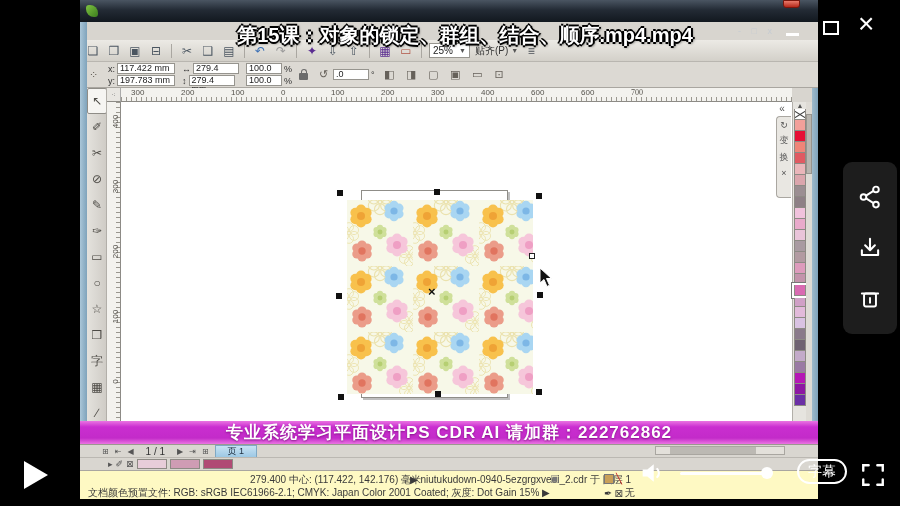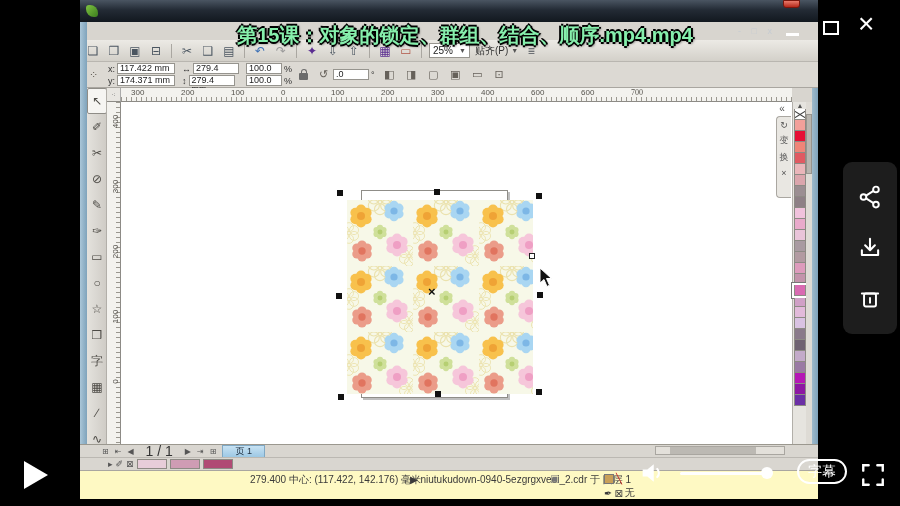--- a/index.html
+++ b/index.html
@@ -62,38 +62,38 @@
   .swatch.none::before{transform:rotate(32deg);} .swatch.none::after{transform:rotate(-32deg);}
   .swatch.selected{outline:2px solid #fff;box-shadow:0 0 0 3px #777;}
   .vscroll{left:726px;top:102px;width:6px;height:342px;background:#dedbd5;}
   .vthumb{position:absolute;left:0;top:12px;width:6px;height:60px;background:#b8b5af;border:1px solid #97948e;}
 
   .banner{left:0;top:421px;width:738px;height:23px;background:linear-gradient(#ea74e2,#ca2ed0 26%,#c32bc9 74%,#ea74e2);display:flex;align-items:center;justify-content:center;z-index:6;}
   .banner span{color:#fff;font-size:17px;font-weight:bold;letter-spacing:1px;text-shadow:0 1px 2px rgba(90,0,90,.6);}
 
   .pagenav{left:0;top:444px;width:738px;height:13px;background:#d9d6d0;border-top:1px solid #9b988f;display:flex;align-items:center;font-size:9px;color:#555;gap:6px;padding-left:22px;}
   .pnico{font-size:8px;}
-  .pagecount{color:#333;font-size:14px;margin:4px 6px;}
+  .pagecount{color:#333;font-size:10px;margin:4px 6px;}
   .pagetab{height:12px;background:linear-gradient(#c7e2f3,#9dc8e4);border:1px solid #7fa8c4;border-bottom:none;color:#234;font-size:9px;padding:0 12px;display:flex;align-items:center;}
   .hscroll{position:absolute;left:575px;top:446px;width:130px;height:9px;background:#e3e0da;border:1px solid #a9a6a0;}
   .hthumb{position:absolute;left:14px;top:0;width:86px;height:7px;background:#bcb9b3;}
 
   .docpal{left:0;top:457px;width:738px;height:13px;background:#d9d6d0;border-top:1px solid #bbb8b2;display:flex;align-items:center;gap:3px;padding-left:28px;font-size:9px;color:#555;}
   .dswatch{width:30px;height:10px;border:1px solid #8d8a84;}
 
   .statusbar{left:0;top:470px;width:738px;height:29px;background:#fef9c3;border-top:1px solid #a9a6a0;font-size:10px;color:#3a3a3a;}
   .st1{position:absolute;left:0;top:2px;width:738px;height:13px;}
   .st2{position:absolute;left:0;top:15px;width:738px;height:13px;}
   .stxt{position:absolute;white-space:nowrap;}
   .fillrow{position:absolute;left:524px;top:0;display:flex;gap:2px;align-items:center;}
   .fillchip{width:10px;height:10px;background:#c9a058;border:1px solid #777;}
   .redslash{color:#c22;font-weight:bold;}
 
   
-  .ptitle{left:0;top:22px;width:900px;text-align:center;color:#86efac;font-size:20px;font-weight:bold;z-index:20;text-shadow:-2px 0 0 #000,2px 0 0 #000,0 -2px 0 #000,0 2px 0 #000,1px 1px 3px #000;padding-left:30px;}
+  .ptitle{left:0;top:22px;width:900px;text-align:center;color:#ffffff;font-size:20px;font-weight:bold;z-index:20;text-shadow:-2px 0 0 #000,2px 0 0 #000,0 -2px 0 #000,0 2px 0 #000,1px 1px 3px #000;padding-left:30px;}
   .pmin{left:786px;top:33px;width:13px;height:3px;background:#fff;z-index:21;}
   .pmax{left:823px;top:21px;width:16px;height:14px;border:2px solid #fff;z-index:21;}
   .pclose{left:858px;top:10px;color:#fff;font-size:28px;line-height:28px;z-index:21;}
   .rpanel{left:843px;top:162px;width:54px;height:172px;background:#1d1d1d;border-radius:9px;z-index:21;display:flex;flex-direction:column;align-items:center;justify-content:space-around;padding:10px 0;}
   .play{left:24px;top:461px;width:0;height:0;border-left:24px solid #fff;border-top:14px solid transparent;border-bottom:14px solid transparent;z-index:21;}
   .ptime{left:56px;top:465px;color:#fff;font-size:15px;font-weight:bold;z-index:21;text-shadow:1px 1px 2px #000,-1px -1px 2px #000;}
   .volico{left:638px;top:459px;z-index:21;}
   .vline{left:680px;top:472px;width:88px;height:3px;background:#fff;border-radius:2px;z-index:23;}
   .vknob{left:761px;top:467px;width:12px;height:12px;background:#fff;border-radius:50%;z-index:24;}
   .pill{left:687px;top:452px;width:112px;height:41px;background:linear-gradient(#a63fd3,#8d2bb8);border-radius:21px;z-index:22;display:flex;flex-direction:column;align-items:center;justify-content:center;color:#fff;font-size:13px;line-height:15px;font-weight:bold;}
@@ -151,21 +151,21 @@
 
     <div class="propbar abs">
       <span class="pico">⁘</span>
       <span class="pcol">
         <span class="prow">
             <span>x:</span>
             <span class="pfield w56">117.422 mm</span>
           </span>
         <span class="prow">
             <span>y:</span>
-            <span class="pfield w56">174.371 mm</span>
+            <span class="pfield w56">197.783 mm</span>
           </span>
       </span>
       <span class="pcol">
         <span class="prow">
             <span>↔</span>
             <span class="pfield w44">279.4 mm</span>
           </span>
         <span class="prow">
             <span>↕</span>
             <span class="pfield w44">279.4 mm</span>
@@ -340,20 +340,23 @@
         <div class="swatch" style="background: rgb(195, 170, 201);"></div>
         <div class="swatch" style="background: rgb(154, 122, 164);"></div>
         <div class="swatch" style="background: rgb(181, 23, 181);"></div>
         <div class="swatch" style="background: rgb(141, 23, 163);"></div>
         <div class="swatch" style="background: rgb(107, 47, 165);"></div>
       </div>
     <div class="vscroll abs">
         <div class="vthumb"></div>
       </div>
 
+    <div class="banner abs">
+        <span>专业系统学习平面设计PS CDR AI 请加群：222762862</span>
+      </div>
 
     <div class="pagenav abs" id="pagenav">
         <span class="pnico">⊞</span>
         <span class="pnico">⇤</span>
         <span class="pnico">◀</span>
         <span class="pagecount">1 / 1</span>
         <span class="pnico">▶</span>
         <span class="pnico">⇥</span>
         <span class="pnico">⊞</span>
         <span class="pagetab">页 1</span>
@@ -375,20 +378,21 @@
       <div class="st1">
         <span class="stxt" style="left:170px">279.400  中心: (117.422, 142.176) 毫米</span>
         <span class="stxt" style="left:330px"><span>▶</span> <span>niutukudown-0940-5ezgrgxveoi_2.cdr 于 图层 1</span></span>
         <span class="stxt" style="left:470px;color:#777">▣</span>
         <span class="fillrow">
             <span class="fillchip"></span>
             <span class="redslash">╲</span>
           </span>
       </div>
       <div class="st2">
+        <span class="stxt" style="left:8px">文档颜色预置文件: RGB: sRGB IEC61966-2.1; CMYK: Japan Color 2001 Coated; 灰度: Dot Gain 15%  ▶</span>
         <span class="fillrow" style="top:0">
             <span>✒</span>
             <span>⊠</span>
             <span>无</span>
           </span>
       </div>
     </div>
   </div>
 
   <div class="ptitle abs">第15课：对象的锁定、群组、结合、顺序.mp4.mp4</div>

